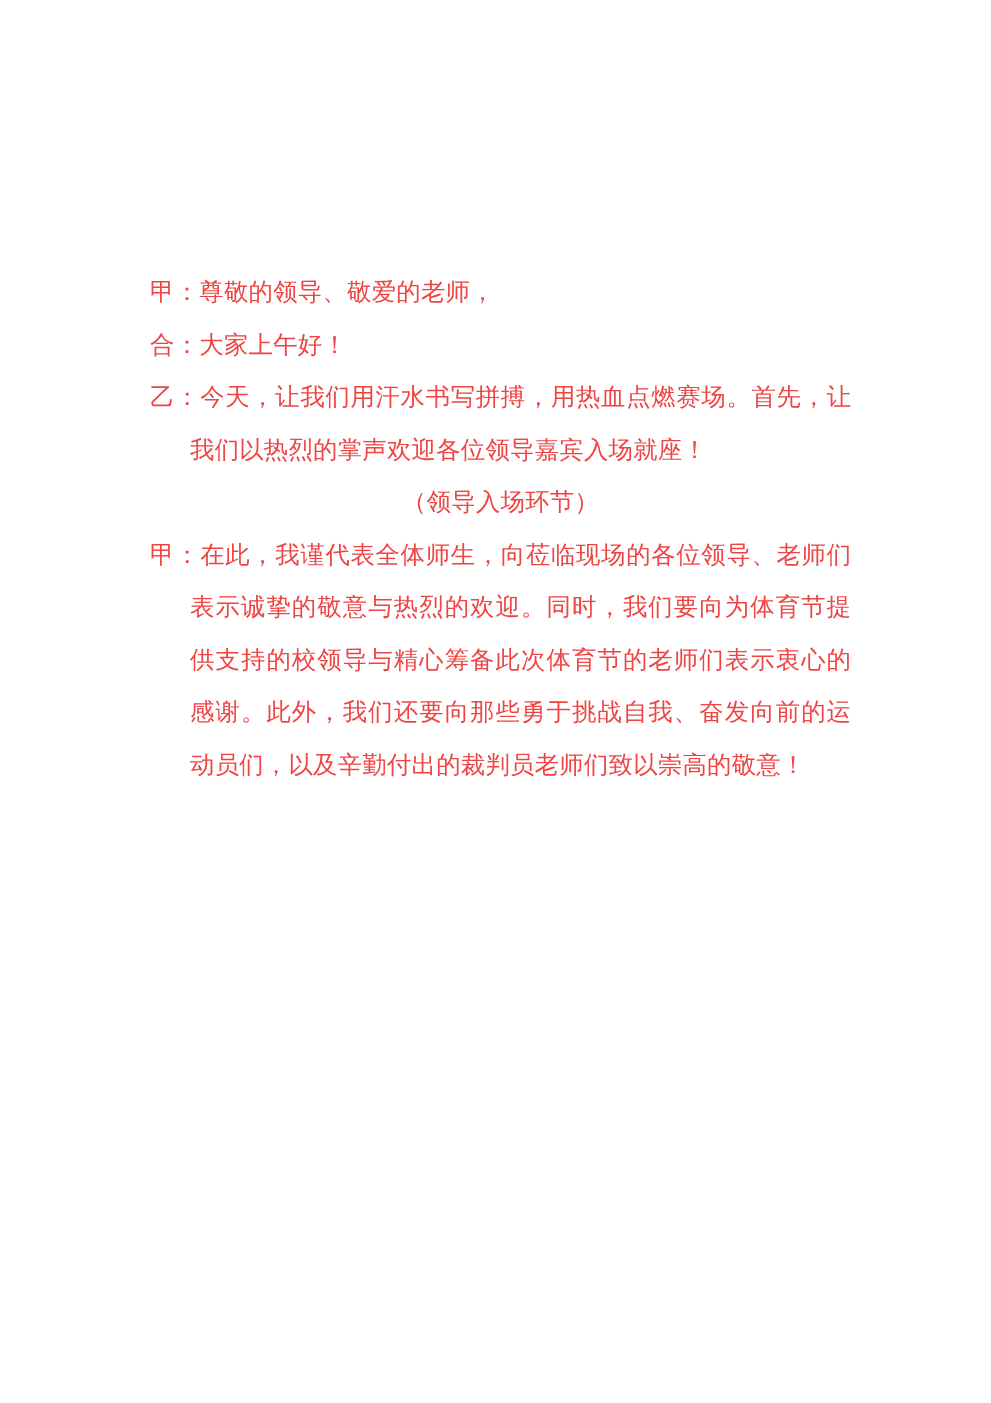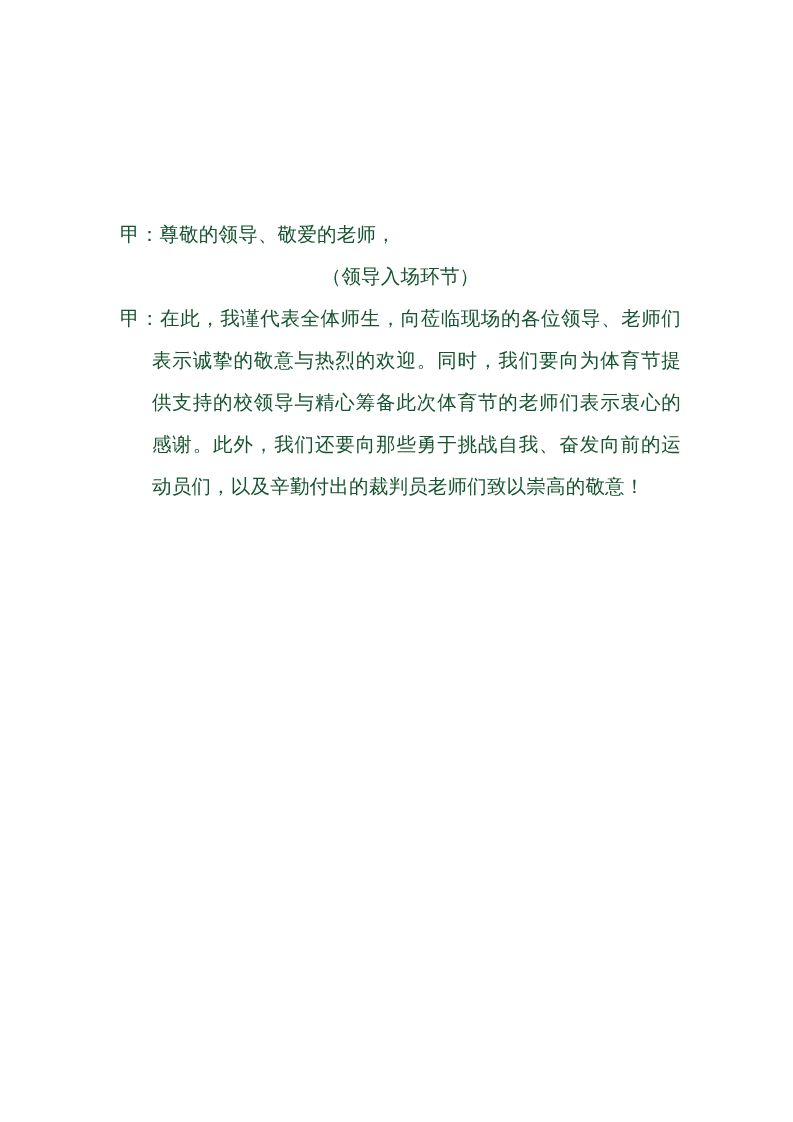--- a/index.html
+++ b/index.html
@@ -52,21 +52,21 @@
   }
 
   .para {
     font-size: 19.5px;
     line-height: 42px;
     text-align: justify;
     text-justify: inter-ideograph;
     text-align-last: left;
     margin: 0;
     padding: 0;
-    color: #14532d;
+    color: #ef4444;
     text-indent: 0;
     padding-left: 32px;
     letter-spacing: 0.2px;
   }
   
   .para > .lead {
     margin-left: -32px;
   }
 
   .para.center {
@@ -76,17 +76,19 @@
   }
 </style>
 </head>
 <body>
 
 <div class="page">
 
 
   <div class="body-block" id="body-block">
       <div class="para"><span class="lead">甲：</span><span>尊敬的领导、敬爱的老师，</span></div>
+      <div class="para"><span class="lead">合：</span><span>大家上午好！</span></div>
+      <div class="para"><span class="lead">乙：</span><span>今天，让我们用汗水书写拼搏，用热血点燃赛场。首先，让我们以热烈的掌声欢迎各位领导嘉宾入场就座！</span></div>
       <div class="para center"><span>（领导入场环节）</span></div>
       <div class="para"><span class="lead">甲：</span><span>在此，我谨代表全体师生，向莅临现场的各位领导、老师们表示诚挚的敬意与热烈的欢迎。同时，我们要向为体育节提供支持的校领导与精心筹备此次体育节的老师们表示衷心的感谢。此外，我们还要向那些勇于挑战自我、奋发向前的运动员们，以及辛勤付出的裁判员老师们致以崇高的敬意！</span></div>
     </div>
 
 </div>
 
 </body></html>

